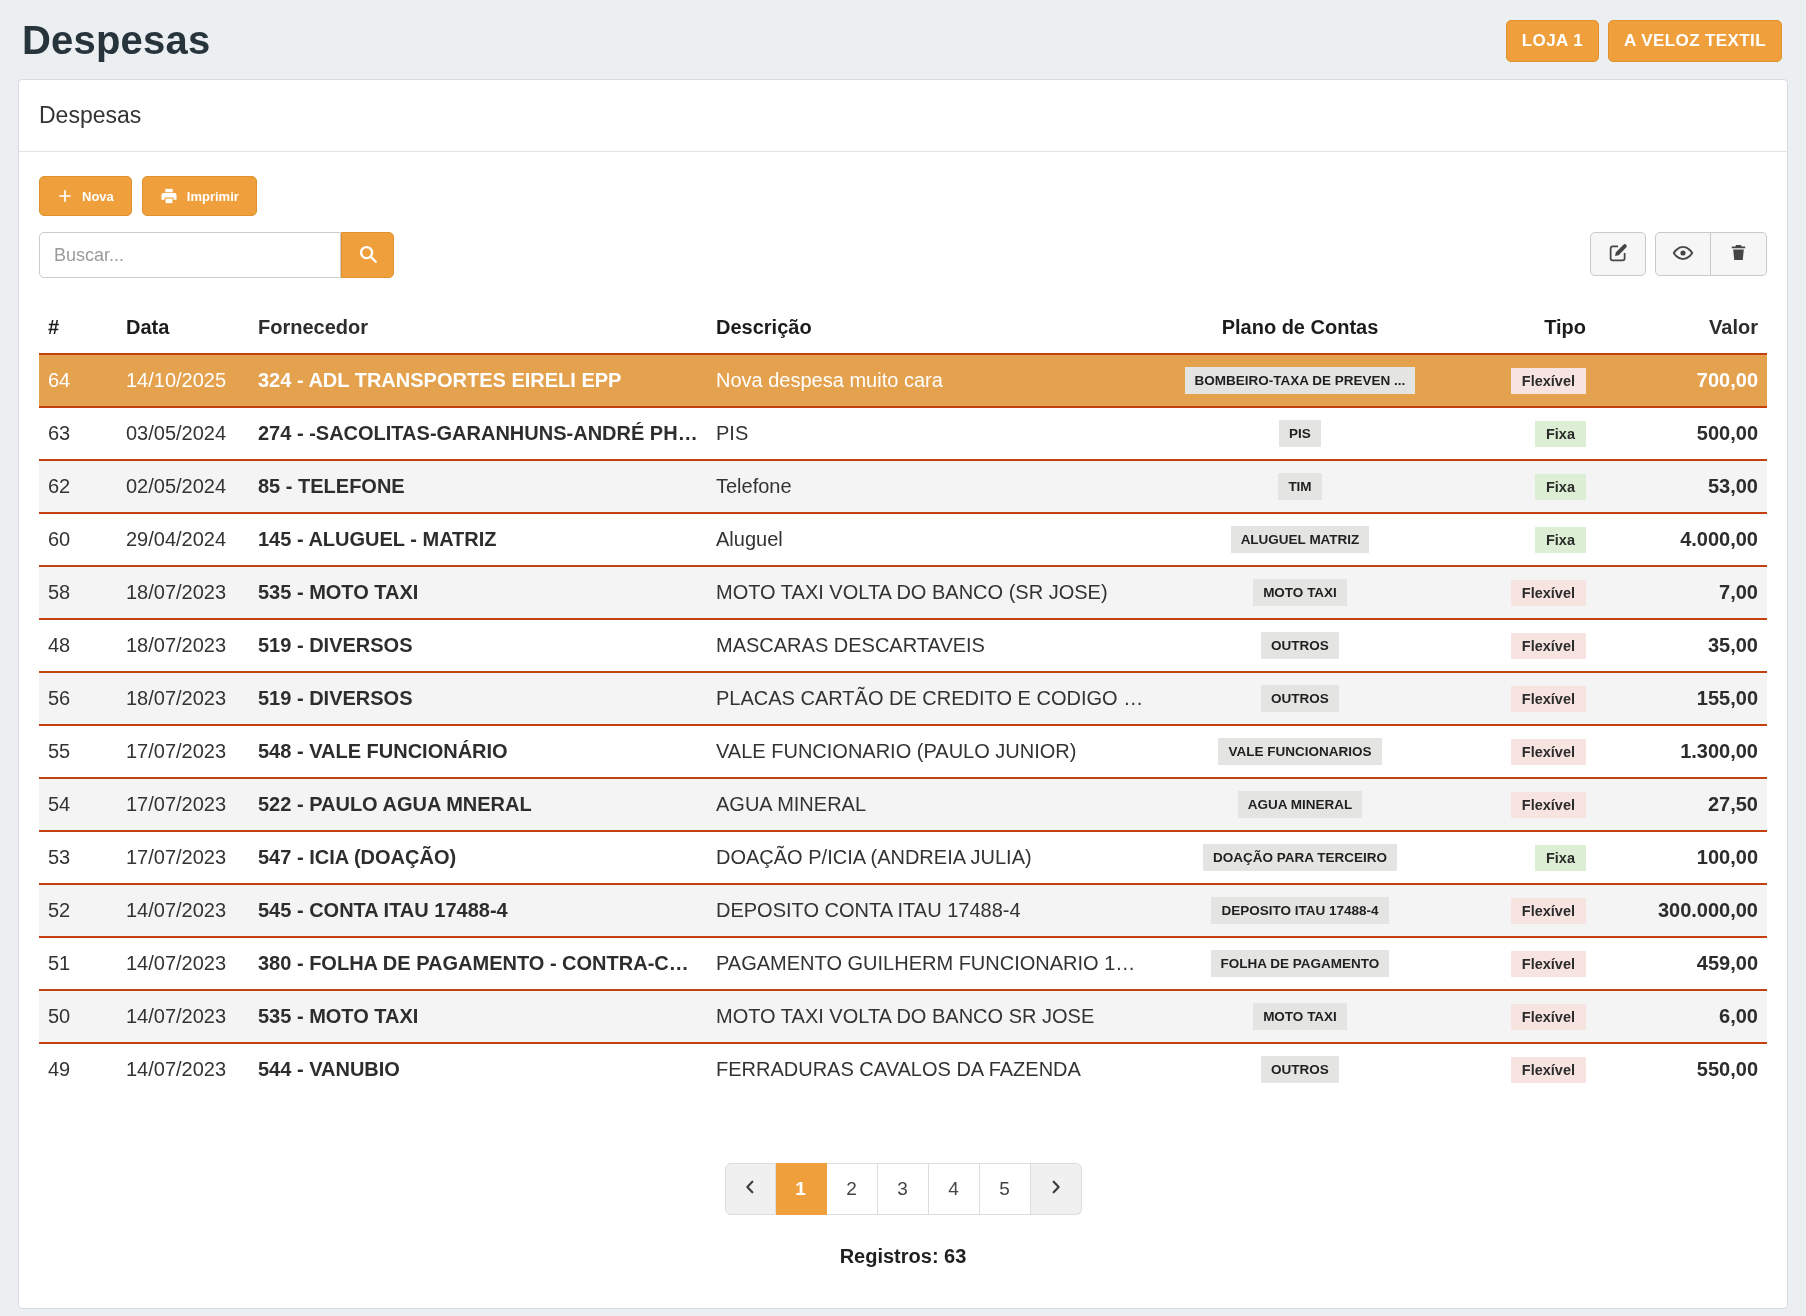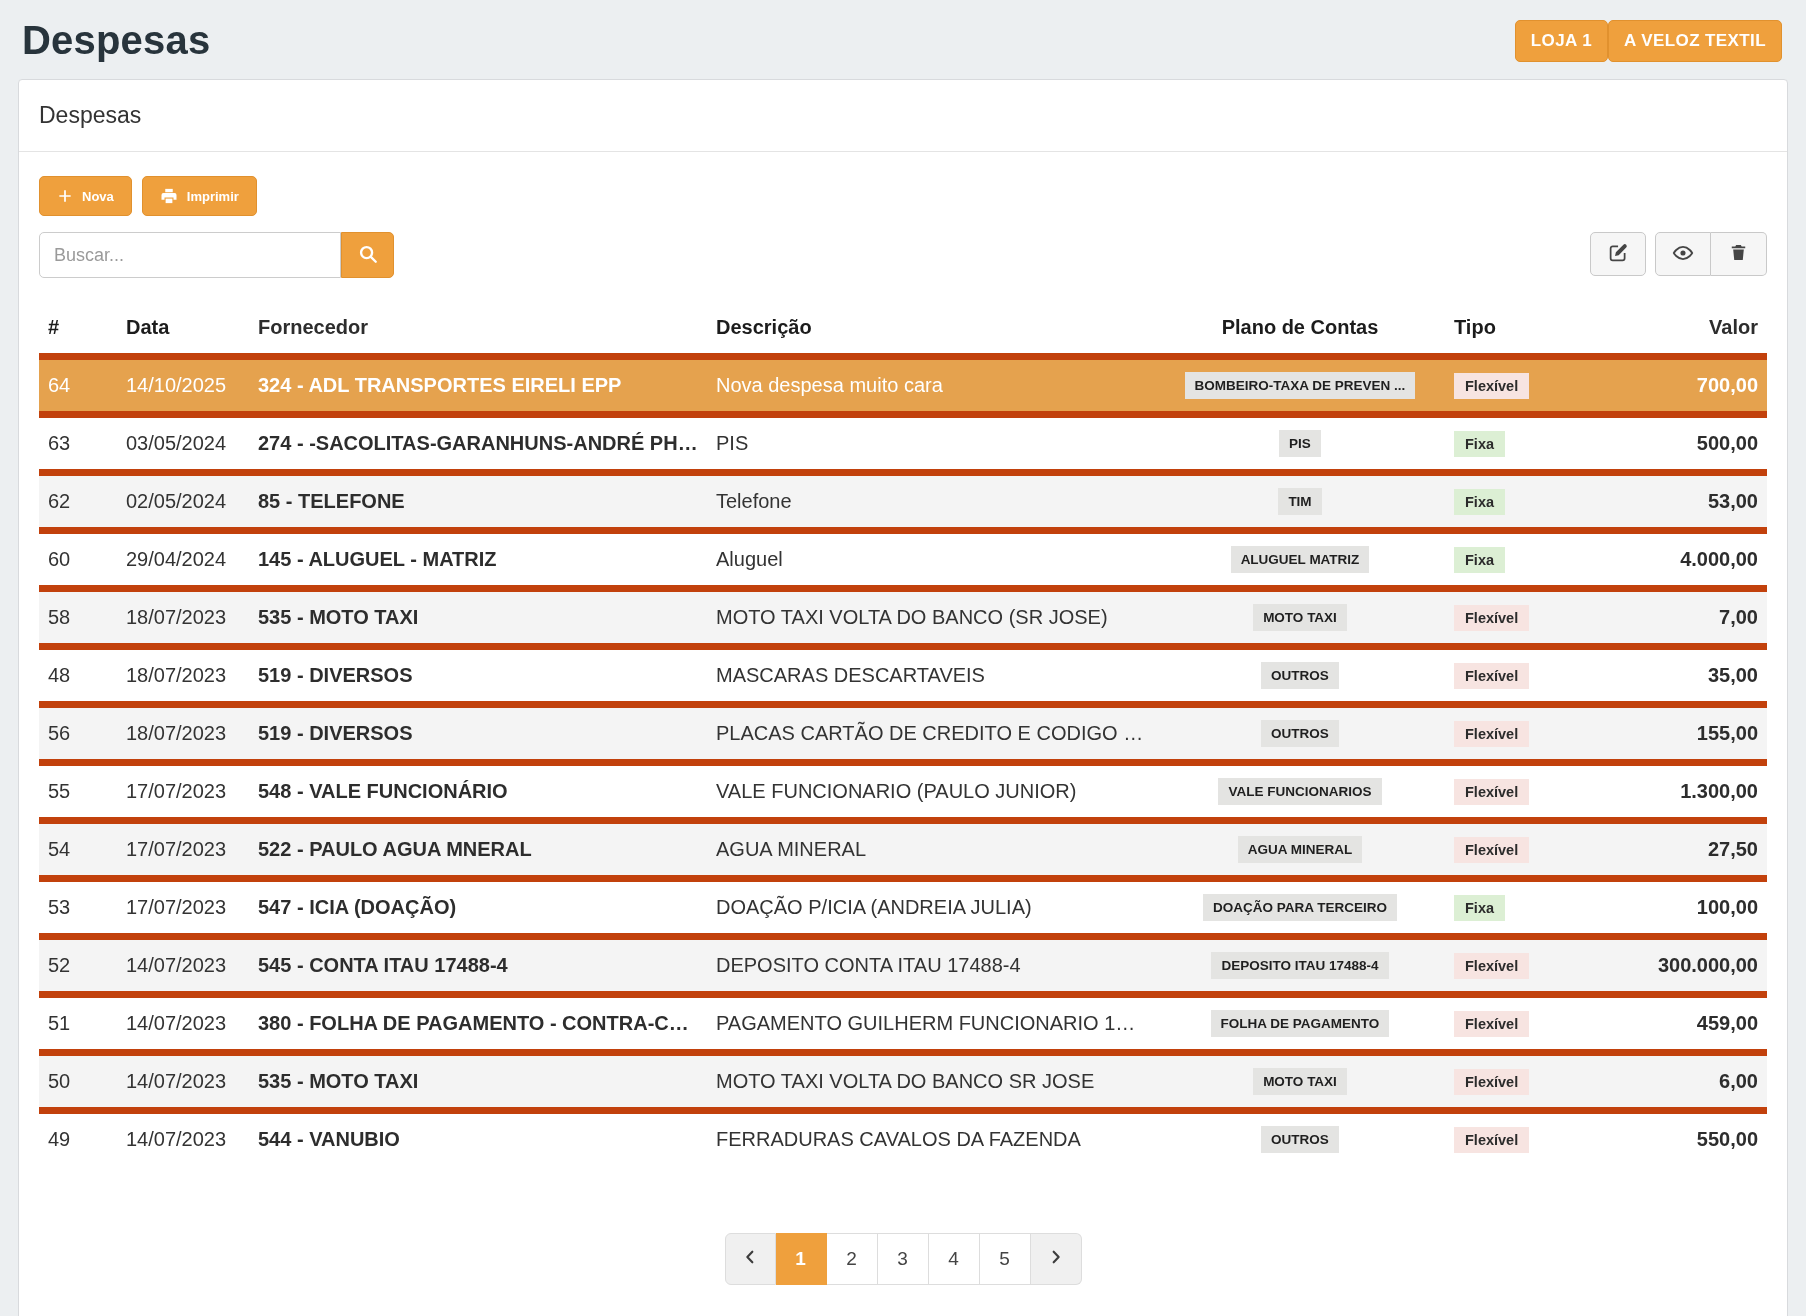--- a/index.html
+++ b/index.html
@@ -10,21 +10,21 @@
     color: #333;
   }
   .page { padding: 0 18px; }
 
   
   .page-header {
     display: flex; justify-content: space-between; align-items: center;
     padding: 18px 6px 16px 4px;
   }
   .page-title { font-size: 40px; font-weight: 600; color: #28343c; letter-spacing: .2px; }
-  .header-buttons { display: flex; }
+  .header-buttons { display: flex; gap: 9px; }
   .btn { border: none; cursor: pointer; font-family: inherit; }
   .btn-orange {
     background: var(--orange, #efa03d);
     border: 1px solid var(--orange-border, #e1912e);
     color: #fff; font-weight: 700; border-radius: 5px;
   }
   .btn-header { font-size: 17px; padding: 10px 15px; letter-spacing: .4px; }
 
   
   .card { background: #fff; border: 1px solid #d8dadd; border-radius: 4px; }
@@ -62,32 +62,32 @@
     border-radius: 5px; display: flex; align-items: center; justify-content: center;
     cursor: pointer;
   }
   .icon-group .icon-btn:first-child { border-radius: 5px 0 0 5px; }
   .icon-group .icon-btn:last-child { border-radius: 0 5px 5px 0; border-left: none; }
 
   
   table { width: 100%; border-collapse: collapse; margin-top: 30px; table-layout: fixed; }
   th { text-align: left; font-size: 20px; color: #1c1c1c; padding: 8px 9px 14px; font-weight: 700; }
   td { font-size: 20px; color: #333; padding: 12px 9px; vertical-align: middle; }
-  tbody tr { border-top: 7px solid #c2410c; }
+  tbody tr { border-top: 2px solid #c2410c; }
   tbody tr:nth-child(odd) { background: #f4f4f4; }
   tbody tr.selected { background: var(--row-selected, #e5a24e); }
   tbody tr.selected td, tbody tr.selected .col-fornecedor { color: #fff; }
 
   .col-id { width: 78px; }
   .col-data { width: 132px; }
   .col-fornecedor { width: 458px; font-weight: 700; color: #2d2d2d;
     white-space: nowrap; overflow: hidden; text-overflow: ellipsis; }
   .col-desc { white-space: nowrap; overflow: hidden; text-overflow: ellipsis; }
   .col-plano { width: 290px; text-align: center; }
-  .col-tipo { width: 150px; text-align: left; }
+  .col-tipo { width: 150px; text-align: right; }
   .col-valor { width: 172px; text-align: right; font-weight: 700; color: #2d2d2d; }
 
   .badge {
     display: inline-block; font-weight: 700; border-radius: 0;
     white-space: nowrap; max-width: 100%; overflow: hidden; text-overflow: ellipsis;
     vertical-align: middle;
   }
   .badge-plano { background: var(--badge-plano-bg, #e4e4e2); color: #1f1f1f; font-size: 13.5px; padding: 6px 10px; }
   .badge-tipo { font-size: 14.5px; padding: 5px 11px; color: #2b2b2b; }
   .badge-fixa { background: var(--badge-fixa-bg, #dcefd4); }

